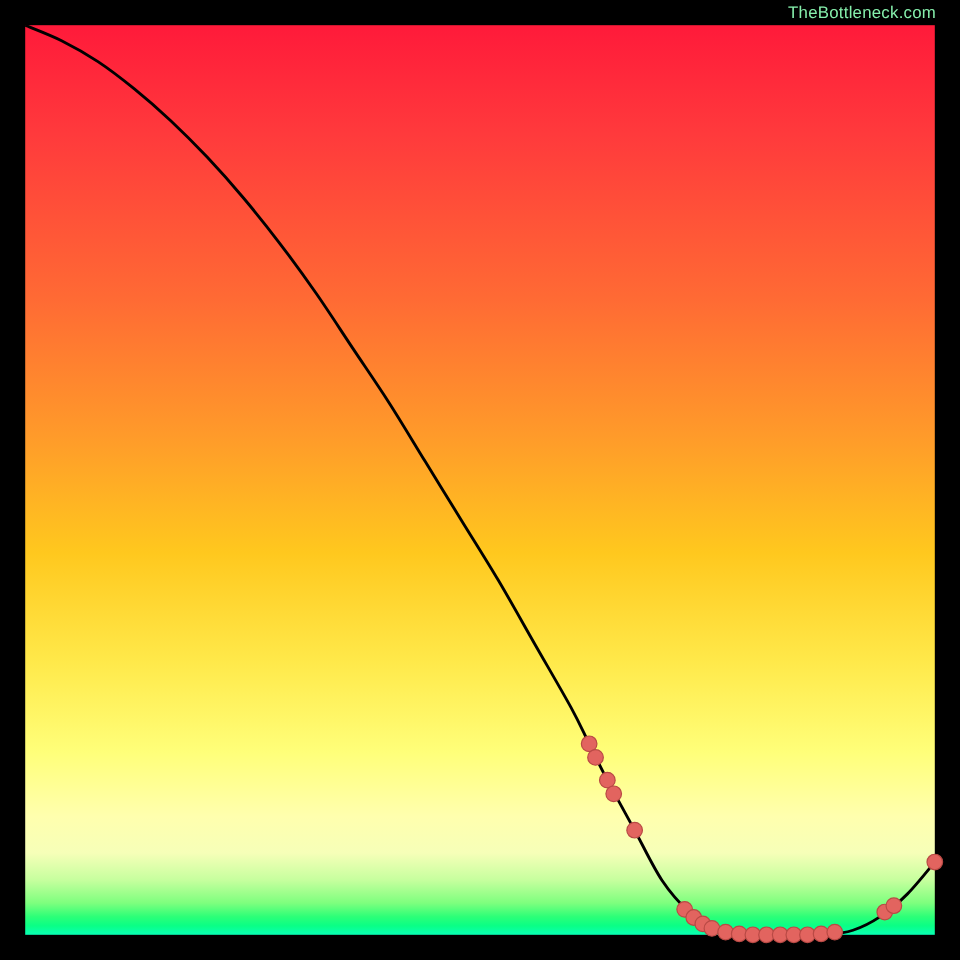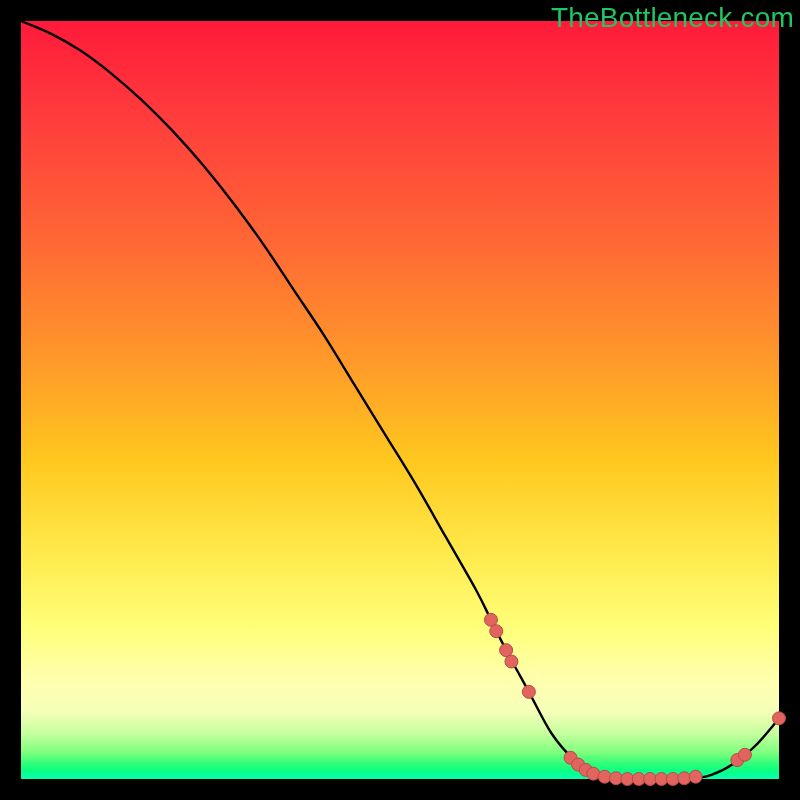--- a/index.html
+++ b/index.html
@@ -45,24 +45,24 @@
     position: absolute;
     left: 0;
     top: 0;
     width: 758px;
     height: 758px;
     overflow: visible;
   }
   .watermark {
     position: absolute;
     top: 2px;
-    right: 6px;
+    right: 20px;
     font-family: Arial, Helvetica, sans-serif;
-    font-size: 28px;
-    color: #22c55e;
+    font-size: 14px;
+    color: #86efac;
     letter-spacing: 0.2px;
     user-select: none;
   }
 </style>
 </head>
 <body>
 <div class="wrap">
 
   <div class="plot">
     <svg class="curve" viewBox="0 0 758 758">

